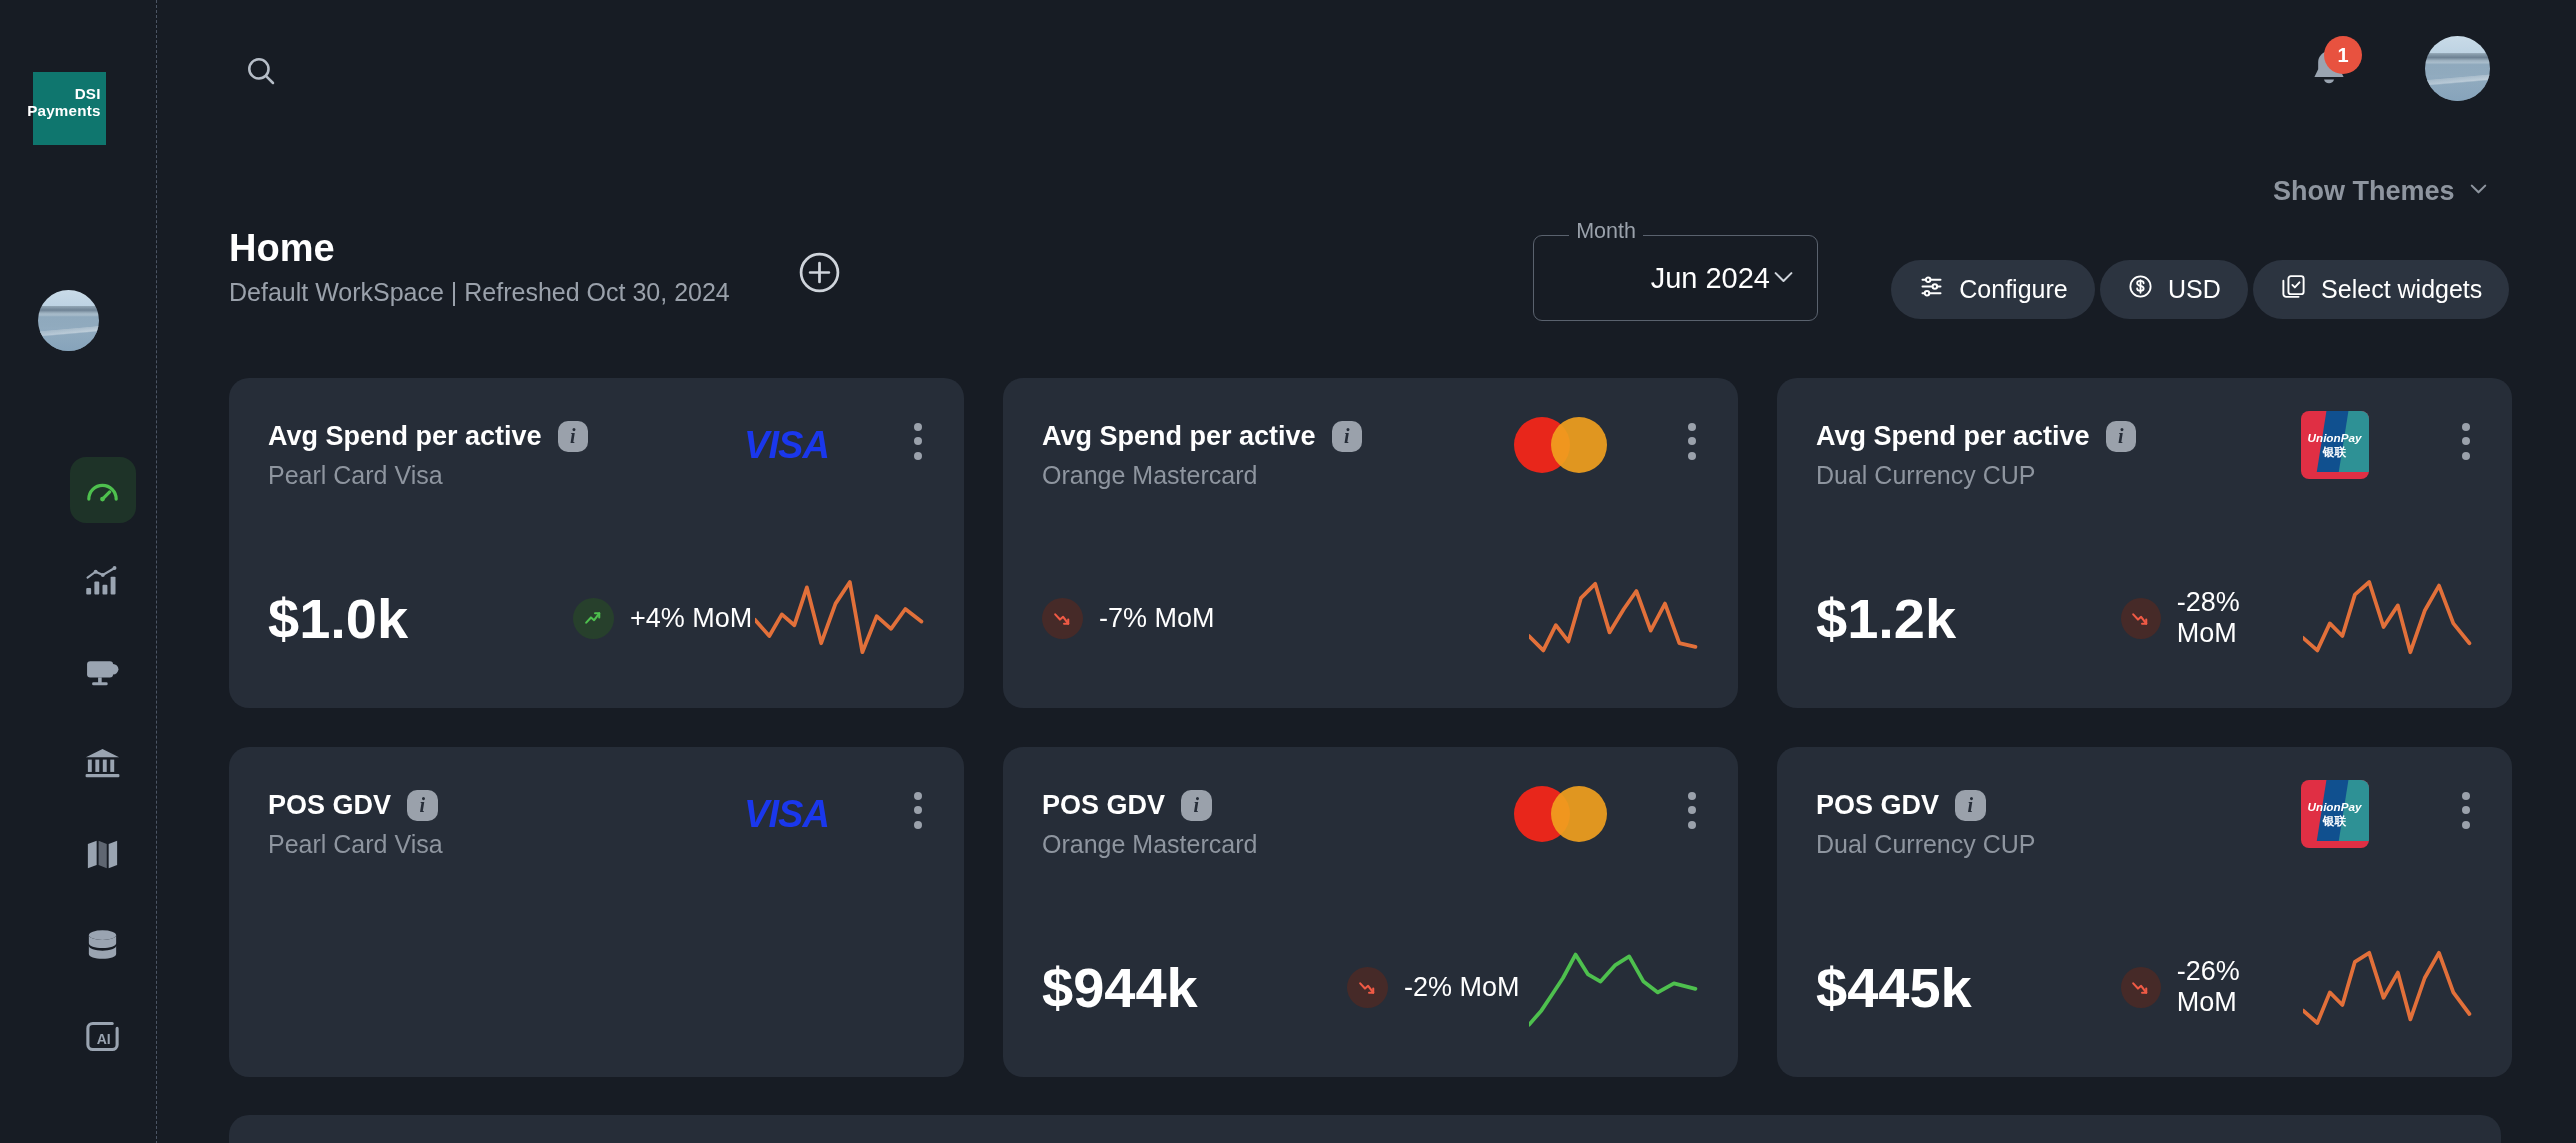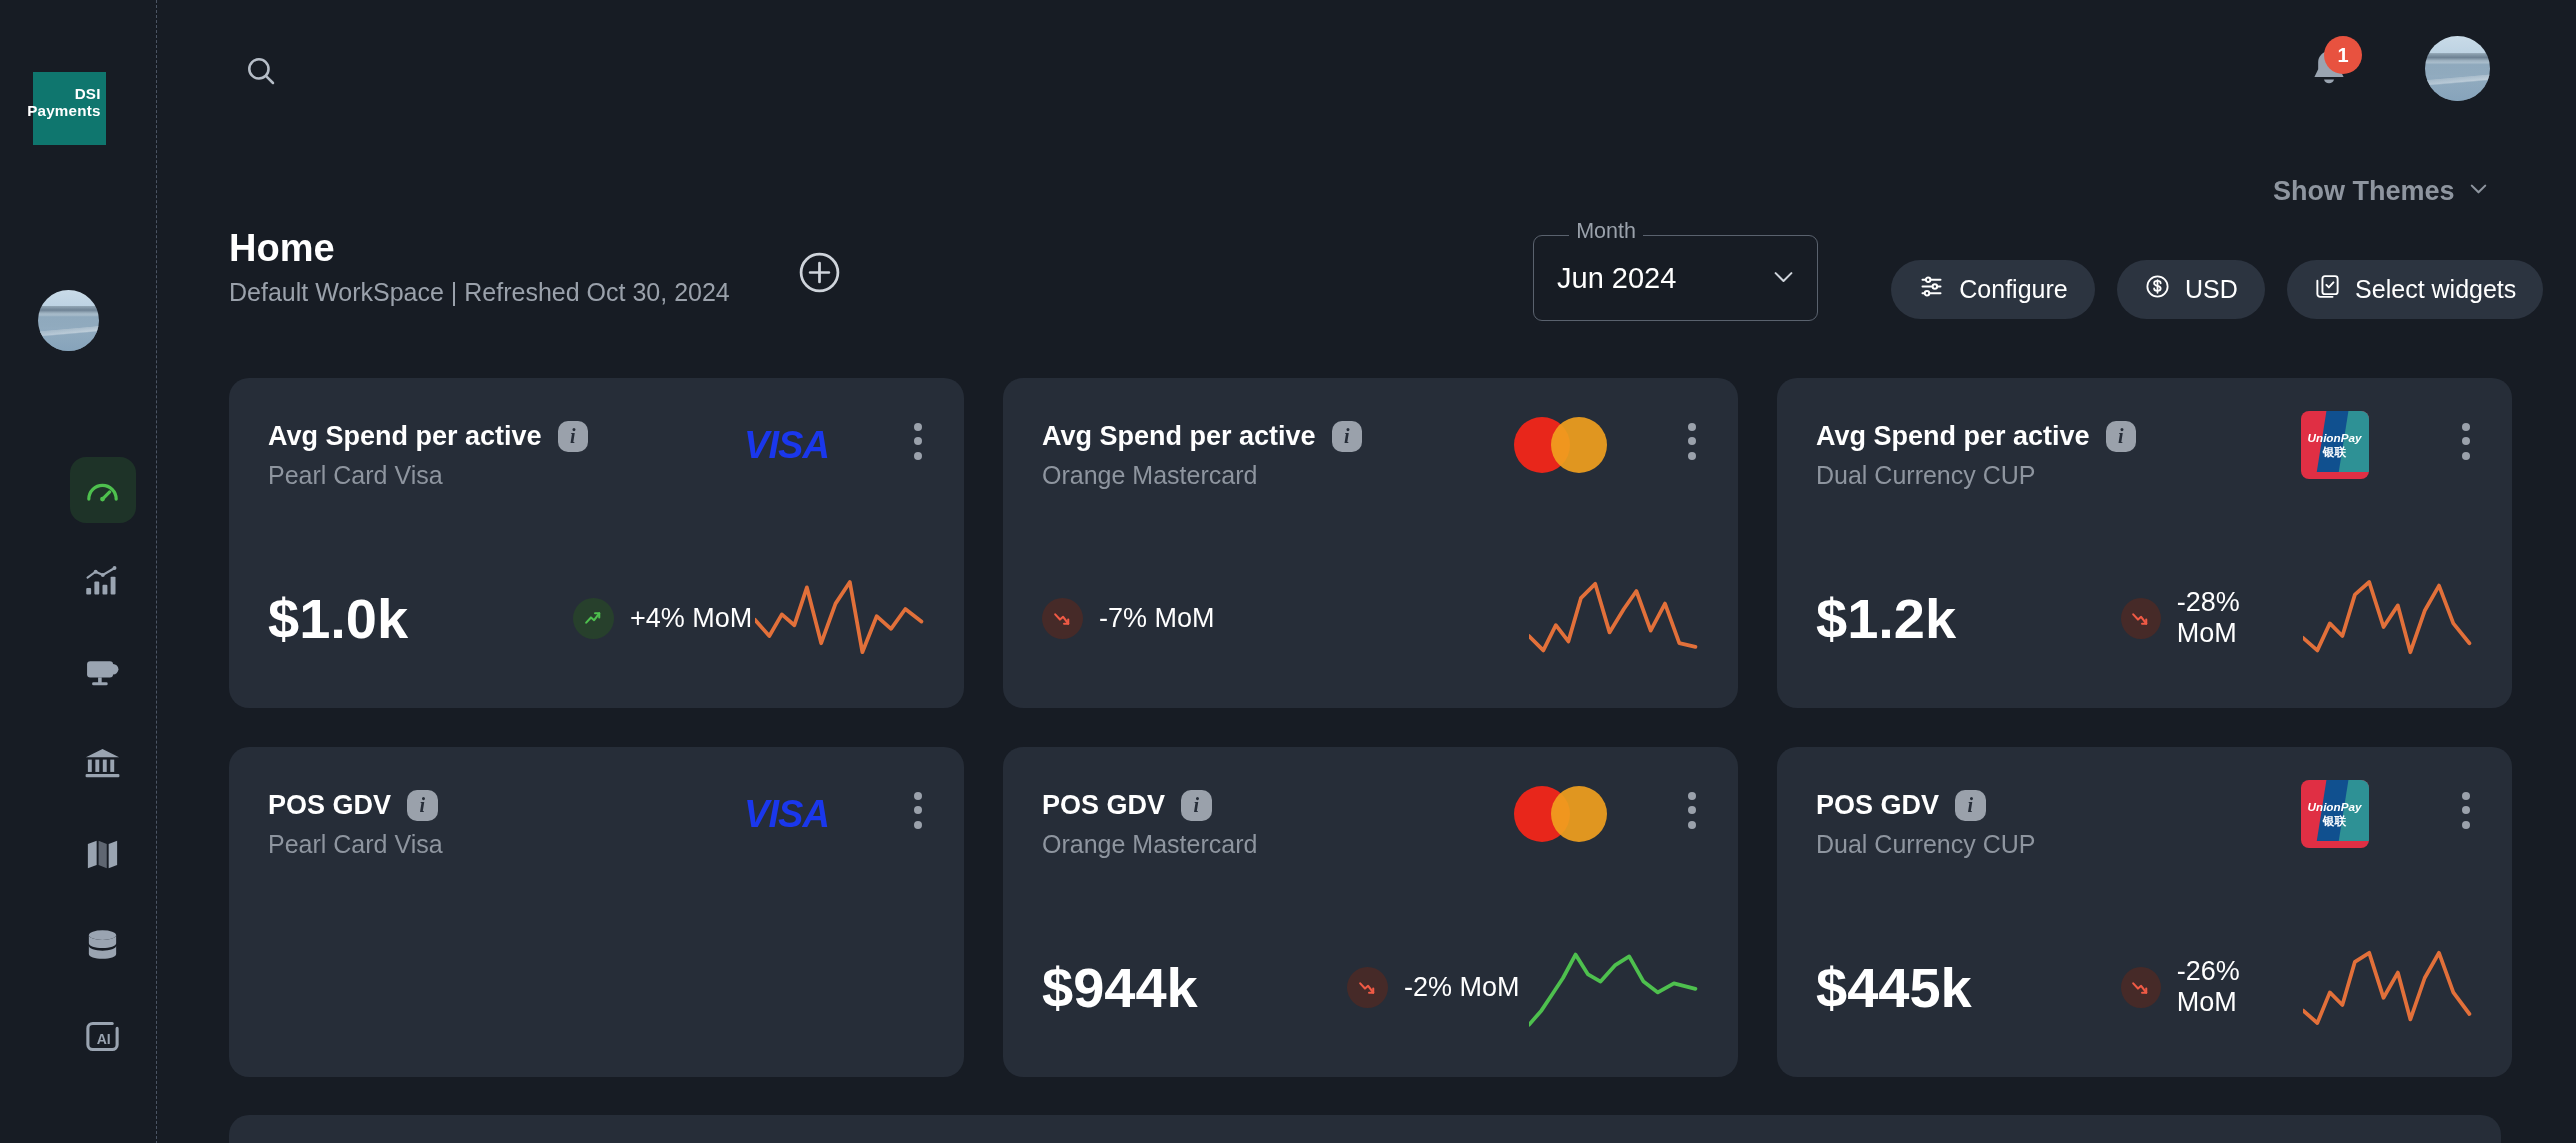--- a/index.html
+++ b/index.html
@@ -91,32 +91,32 @@
   .add-btn {
     position: absolute; left: 796px; top: 249px;
     width: 47px; height: 47px;
   }
 
   
   .month-select {
     position: absolute; left: 1533px; top: 235px;
     width: 285px; height: 86px;
     border: 1.8px solid #5a626e; border-radius: 9px;
-    display: flex; align-items: center; justify-content: space-between;
+    display: flex; align-items: center; justify-content: flex-end;
     padding: 0 20px 0 23px;
   }
   .month-label {
     position: absolute; left: 1569px; top: 219px;
     background: #171c24; padding: 0 7.2px;
     color: #9aa1ab; font-size: 21.5px;
   }
   .month-value { color: #ffffff; font-size: 29px; }
   .pillbar {
     position: absolute; left: 1891px; top: 260px;
-    display: flex; gap: 22px; align-items: center;
+    display: flex; gap: 5px; align-items: center;
   }
   .pill {
     height: 59px; border-radius: 30px;
     background: #2c3440; color: #ffffff;
     display: flex; align-items: center; gap: 14.3px;
     padding: 0 27px; font-size: 25px;
   }
 
   
   .grid {

